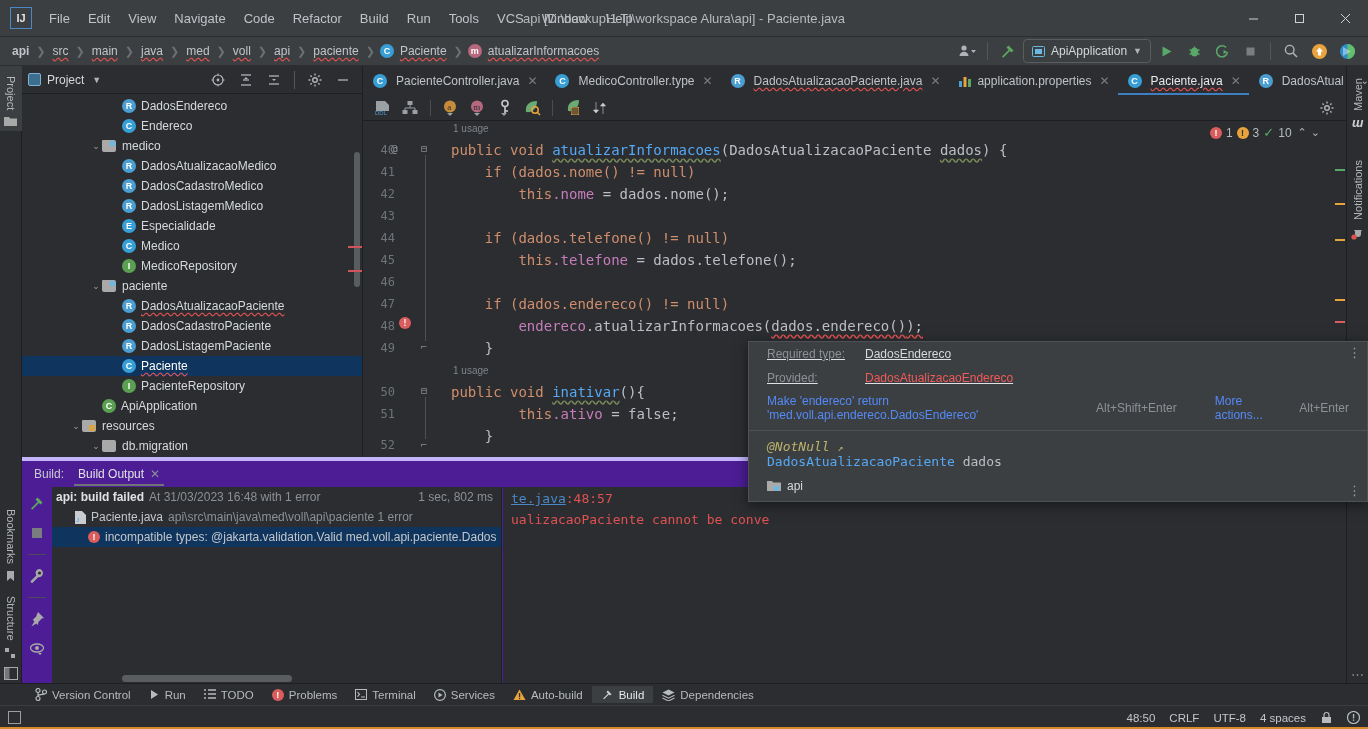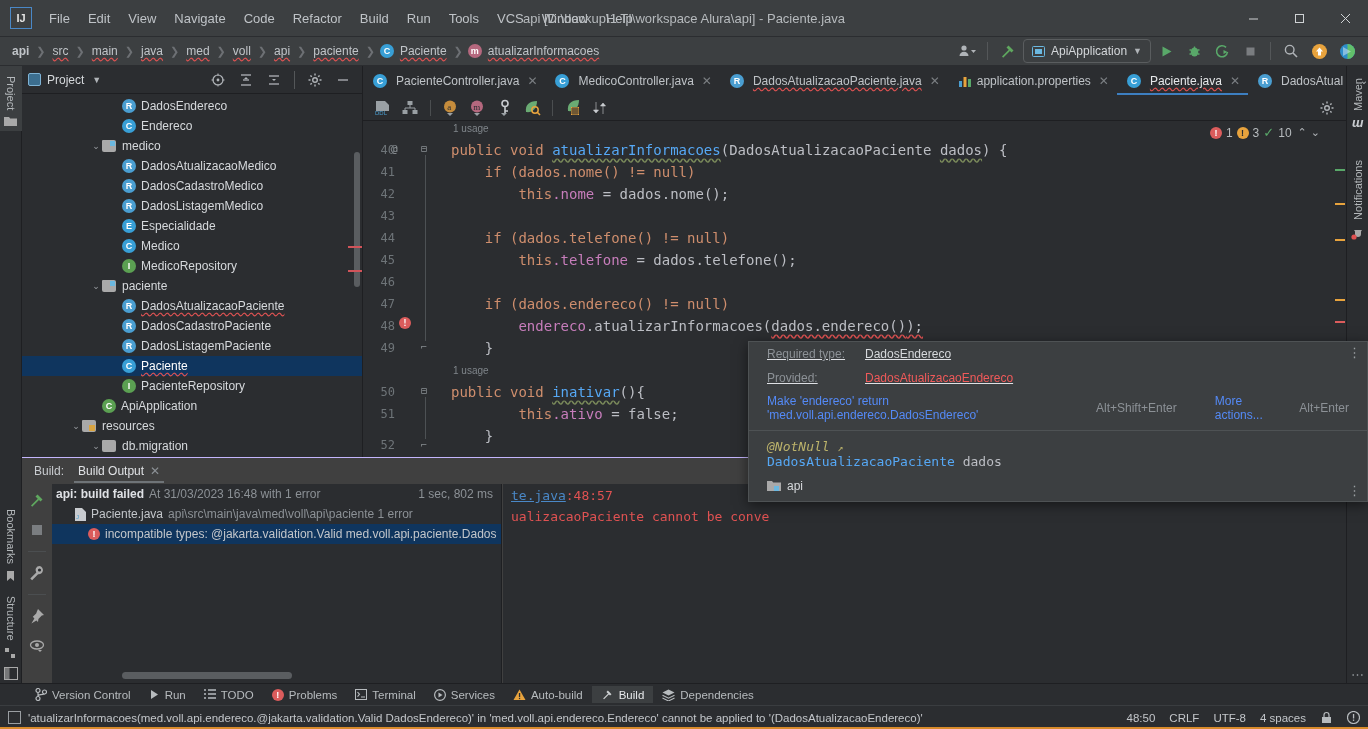--- a/index.html
+++ b/index.html
@@ -229,21 +229,21 @@
   }
   .pop-annot { color:#bcb36b; font-style: italic; }
   .pop-type { color:#56a8f5; }
   .pop-param { color:#bcbec4; }
   .pop-footer { display:flex; align-items:center; gap:6px; padding: 4px 18px 8px 18px; font-size:12px; color:#d6d9dc;}
   .pop-dots { position:absolute; right:6px; color:#9a9ea2; font-size:13px; line-height:9px; letter-spacing:0; }
 
   
   .build-panel {
     position: absolute; left: 22px; top: 457px; width: 1324px; height: 229px;
-    background: #404040; border-top: 1px solid #c4b5fd;
+    background: #4c1d95; border-top: 4px solid #c4b5fd;
   }
   .build-head { height: 26px; display:flex; align-items:center; padding-left:4px; }
   .build-head-label { color:#c9ccd0; font-size:12px; padding: 0 8px; }
   .build-tab {
     font-size:12px; color:#e0e2e5; padding: 4px 6px 5px 6px; position:relative;
     display:flex; align-items:center; gap:6px;
   }
   .build-tab::after { content:''; position:absolute; left:2px; right:2px; bottom:0; height:2px; background:#6f7478;}
   .build-left-icons {
     position:absolute; left:0; top:26px; width:30px; height: 203px;
@@ -639,21 +639,21 @@
   <div class="editor-wrap">
 
     <div class="tabs">
       <div class="tab">
         <span class="crumb-ico ic-c">C</span>
         <span>PacienteController.java</span>
         <span class="x">✕</span>
       </div>
       <div class="tab">
         <span class="crumb-ico ic-c">C</span>
-        <span>MedicoController.java</span>
+        <span>MedicoController.type</span>
         <span class="x">✕</span>
       </div>
       <div class="tab">
         <span class="crumb-ico ic-r">R</span>
         <span class="tab-squig">DadosAtualizacaoPaciente.java</span>
         <span class="x">✕</span>
       </div>
       <div class="tab">
         <svg width="14" height="14" viewBox="0 0 14 14">
           <rect x="1" y="7" width="3" height="6" fill="#4a9ed1"></rect>
@@ -991,21 +991,20 @@
           <path d="M0.5 9l6 3 6-3" fill="none" stroke="#b7bbbe" stroke-width="1.1"></path>
         </svg>
       <span>Dependencies</span>
     </div>
   </div>
 
   <div class="statusbar">
     <svg width="13" height="13" viewBox="0 0 13 13" style="margin-right:7px;flex:0 0 auto;">
         <rect x="0.5" y="0.5" width="12" height="12" fill="none" stroke="#9a9ea2"></rect>
       </svg>
-    <span style="white-space:nowrap;overflow:hidden;">'atualizarInformacoes(med.voll.api.endereco.@jakarta.validation.Valid DadosEndereco)' in 'med.voll.api.endereco.Endereco' cannot be applied to '(DadosAtualizacaoEndereco)'</span>
     <div class="sb-right">
       <span>48:50</span>
       <span>CRLF</span>
       <span>UTF-8</span>
       <span>4 spaces</span>
       <span>
         <svg width="13" height="13" viewBox="0 0 13 13">
             <rect x="2" y="6" width="9" height="6" fill="#b7bbbe"></rect>
             <path d="M4 6V4a2.5 2.5 0 0 1 5 0v2" fill="none" stroke="#b7bbbe" stroke-width="1.2"></path>
           </svg>

